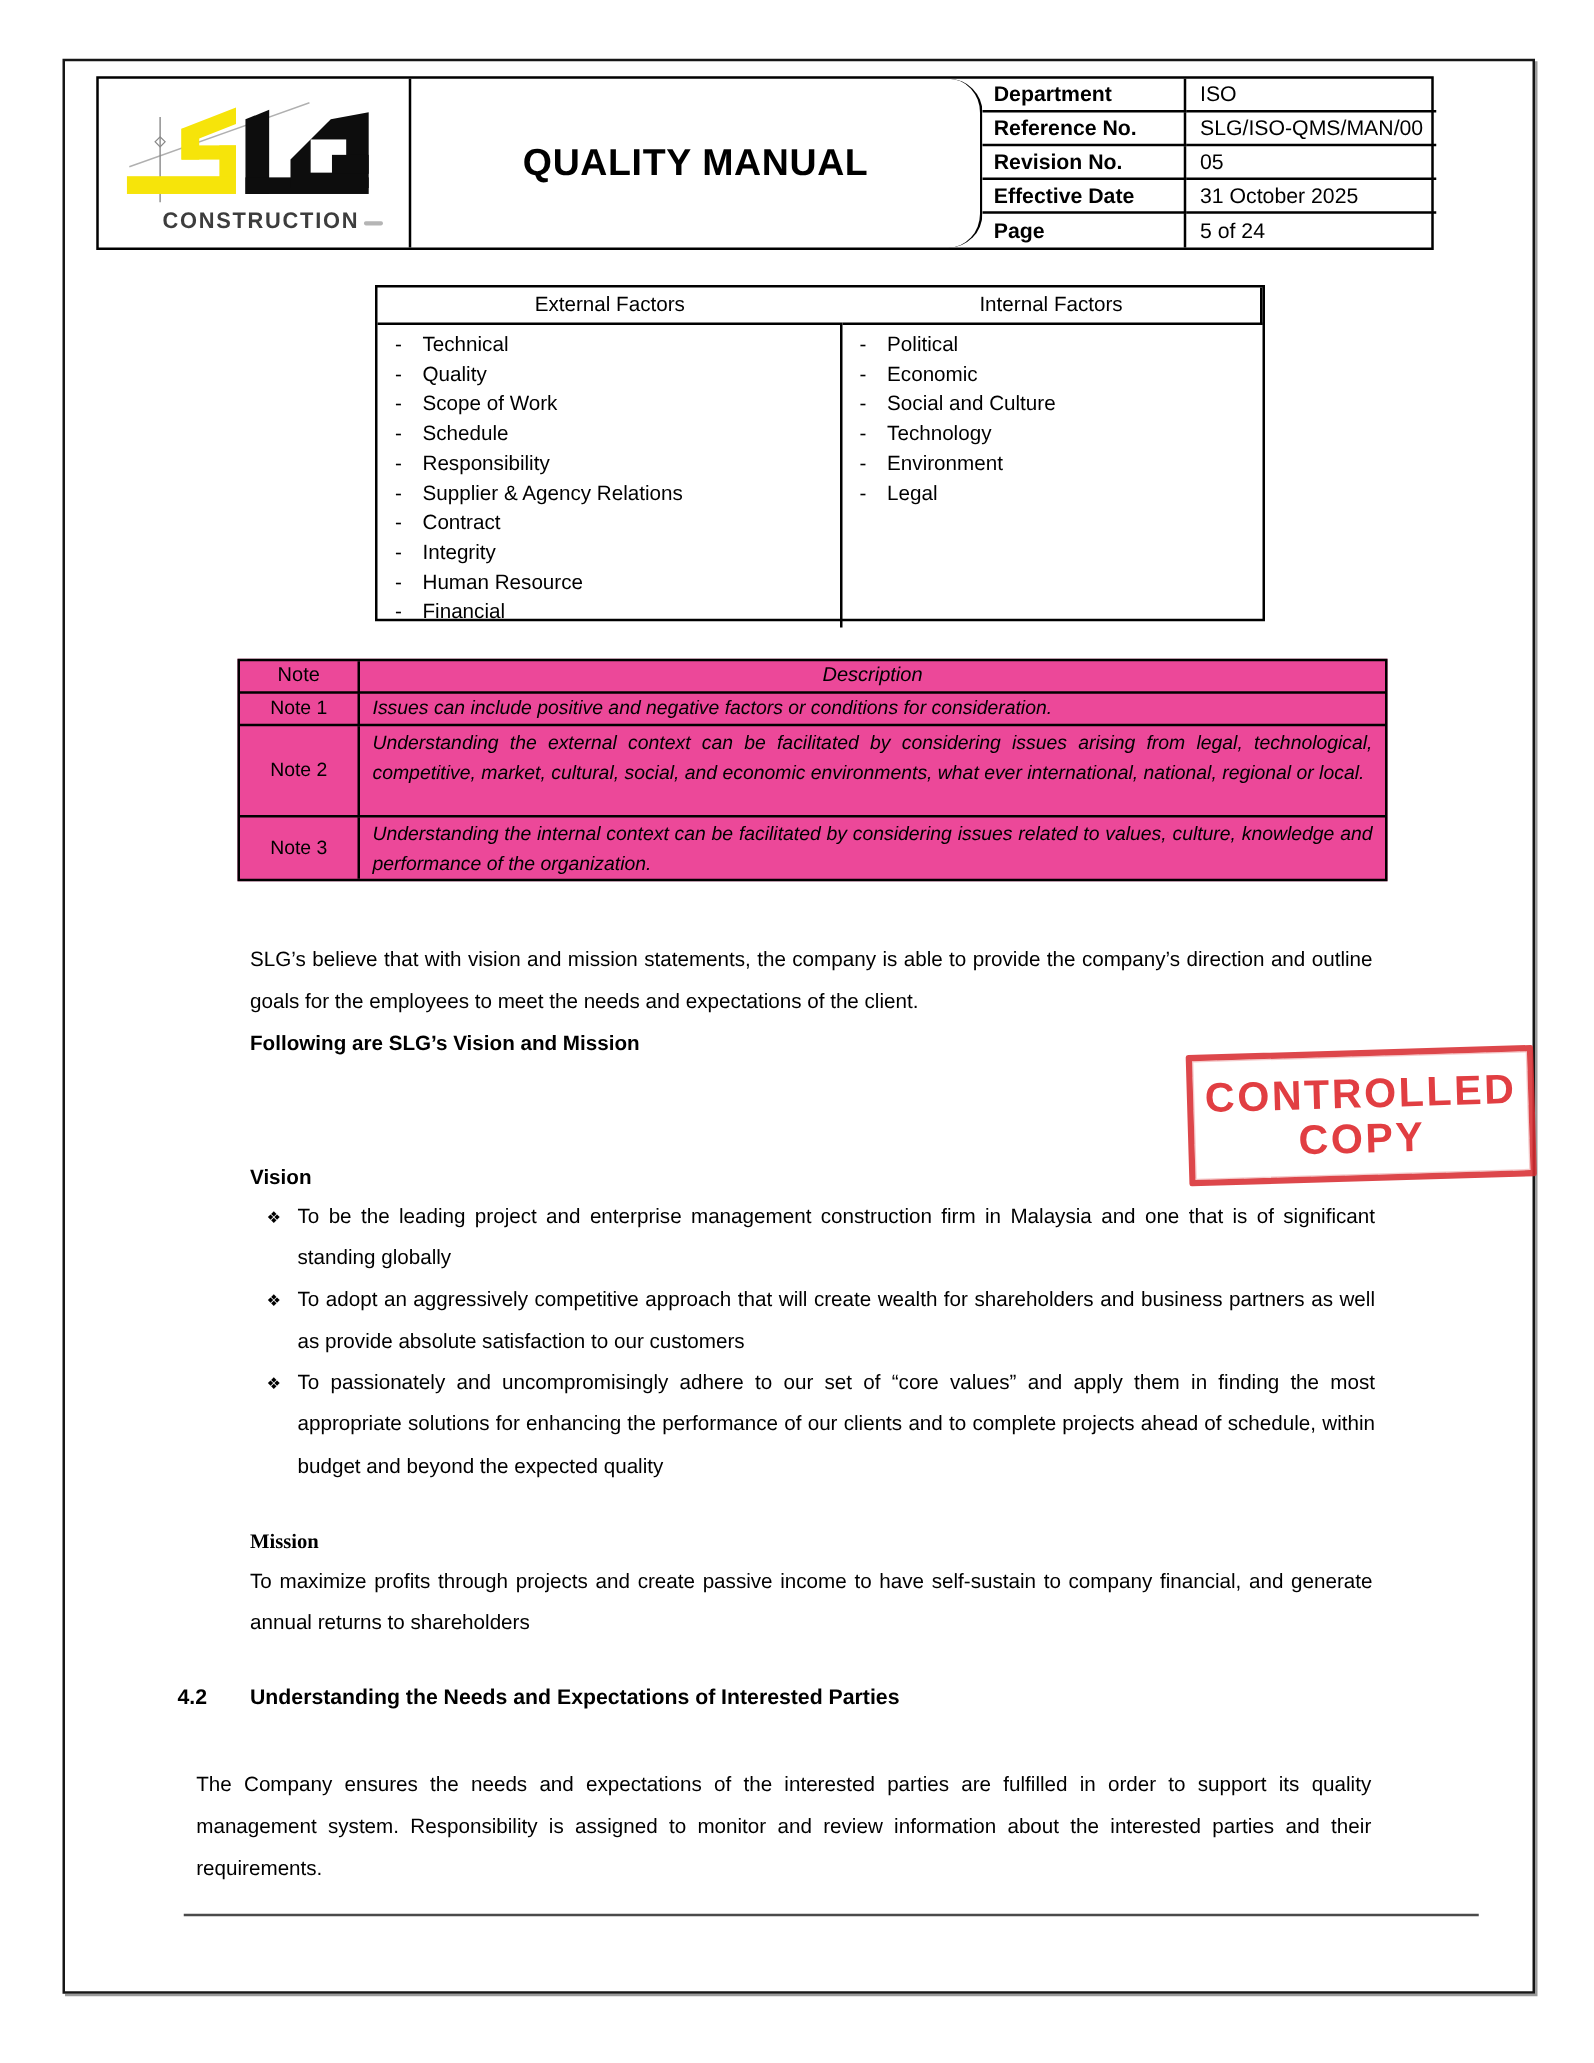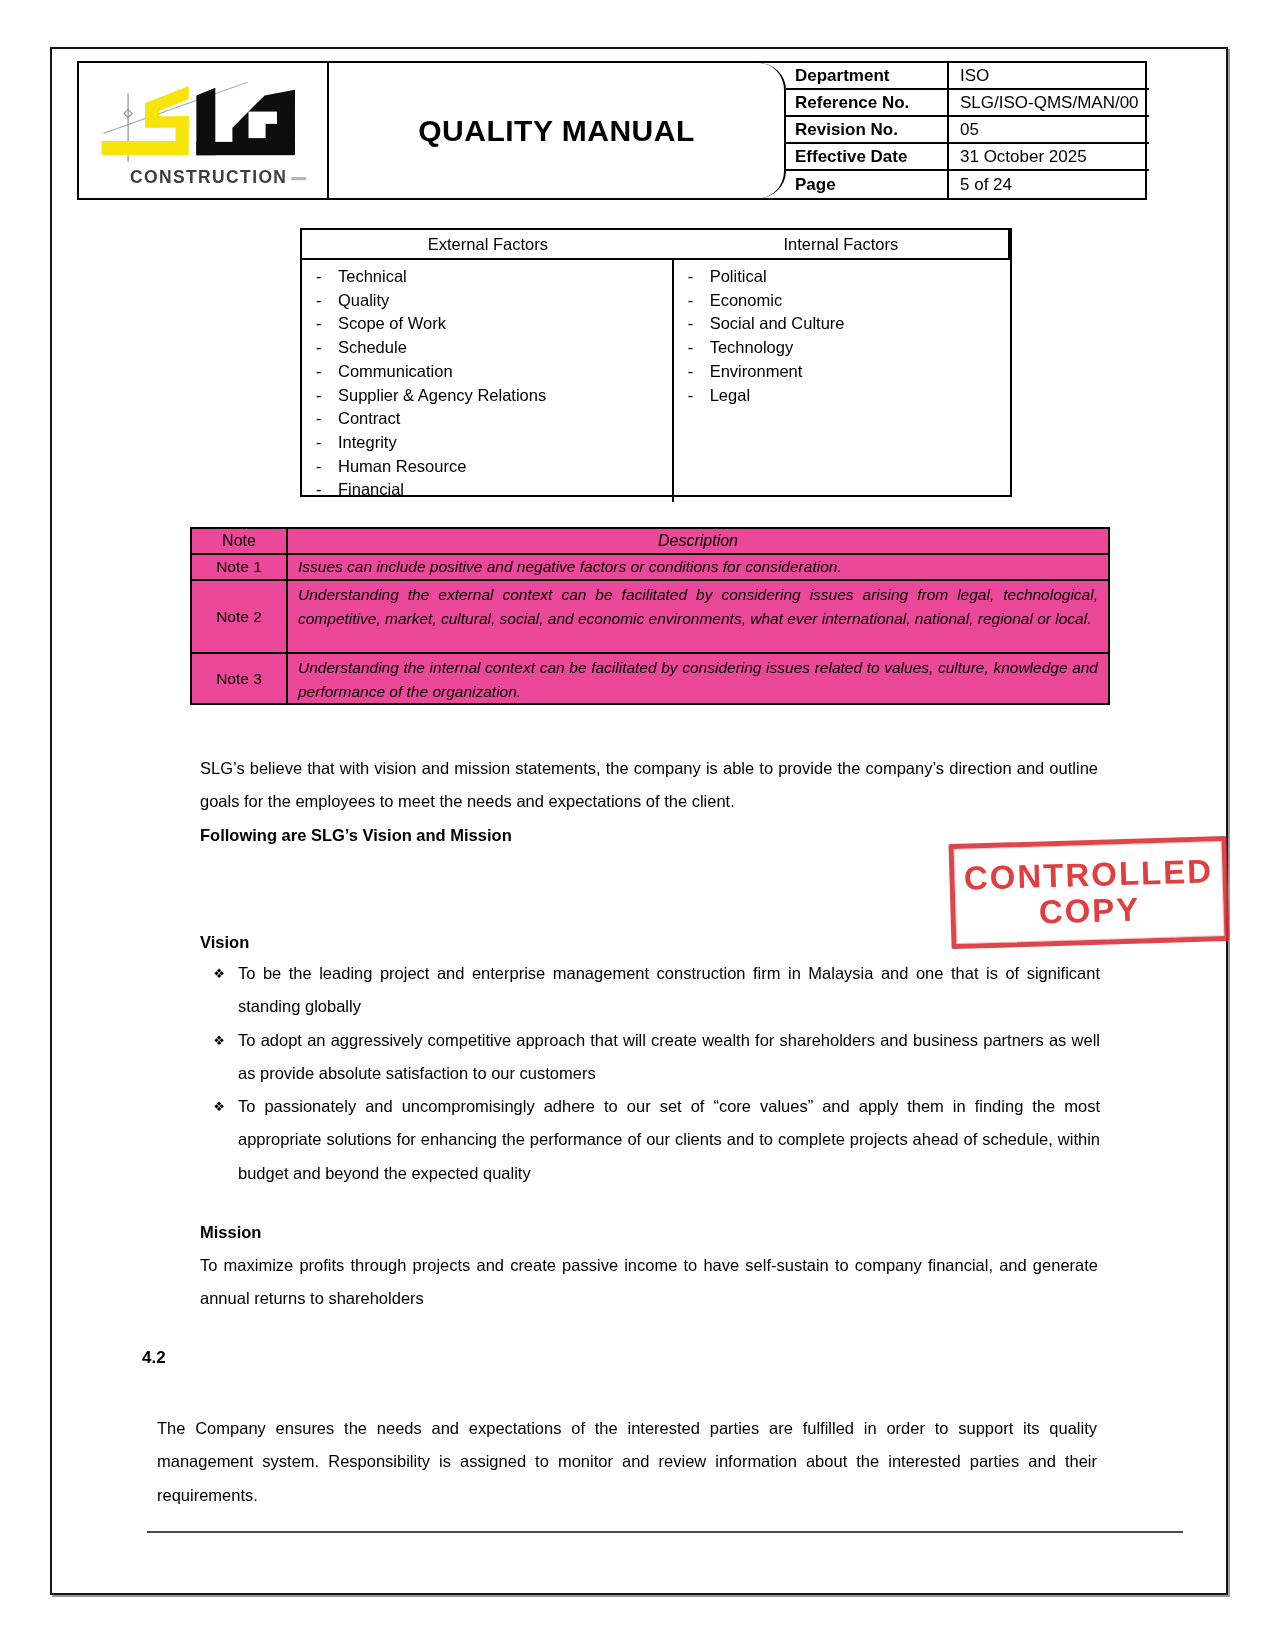--- a/index.html
+++ b/index.html
@@ -54,21 +54,21 @@
   .nt-desc.nt-head{display:flex;}
   
   .para{position:absolute;font-size:16.5px;line-height:33.3px;text-align:justify;}
   .b{font-weight:bold;}
   .intro-block{left:200px;top:752px;width:898px;}
   .vision-head{left:200px;top:926px;font-weight:bold;text-align:left;}
   .vision-list{left:200px;top:957px;width:900px;list-style:none;margin:0;padding:0;position:absolute;}
   .vision-list li{display:flex;font-size:16.5px;line-height:33.3px;}
   .vbullet{width:38px;flex:none;text-align:center;font-size:13px;}
   .vtext{flex:1;text-align:justify;}
-  .mission-head{left:200px;top:1216px;font-weight:bold;text-align:right;}
+  .mission-head{left:200px;top:1216px;font-weight:bold;text-align:right;font-family:Liberation Serif, serif;}
   .mission-para{left:200px;top:1249px;width:898px;}
   .section-head{left:142px;top:1341px;width:960px;display:flex;font-weight:bold;font-size:17px;text-align:left;}
   .sec-num{width:58px;flex:none;}
   .section-para{left:157px;top:1412px;width:940px;}
   .footer-line{position:absolute;left:147px;top:1531px;width:1036px;border-top:2px solid #4a4a4a;}
   
   .stamp{
     position:absolute;left:950px;top:840px;width:268px;height:95px;
     border:5px solid rgba(216,46,50,0.88);transform:rotate(-1.7deg);
     display:flex;flex-direction:column;align-items:center;justify-content:center;
@@ -142,21 +142,21 @@
       <li>
           <span class="dash">-</span>
           <span>Scope of Work</span>
         </li>
       <li>
           <span class="dash">-</span>
           <span>Schedule</span>
         </li>
       <li>
           <span class="dash">-</span>
-          <span>Communication</span>
+          <span>Responsibility</span>
         </li>
       <li>
           <span class="dash">-</span>
           <span>Supplier &amp; Agency Relations</span>
         </li>
       <li>
           <span class="dash">-</span>
           <span>Contract</span>
         </li>
       <li>
@@ -242,17 +242,18 @@
     <span class="vbullet">❖</span>
     <span class="vtext">To passionately and uncompromisingly adhere to our set of “core values” and apply them in finding the most appropriate solutions for enhancing the performance of our clients and to complete projects ahead of schedule, within budget and beyond the expected quality</span>
   </li>
 </ul>
 
 <div class="para mission-head">Mission</div>
 <div class="para mission-para">To maximize profits through projects and create passive income to have self-sustain to company financial, and generate annual returns to shareholders</div>
 
 <div class="para section-head">
   <span class="sec-num">4.2</span>
+  <span>Understanding the Needs and Expectations of Interested Parties</span>
 </div>
 
 <div class="para section-para">The Company ensures the needs and expectations of the interested parties are fulfilled in order to support its quality management system. Responsibility is assigned to monitor and review information about the interested parties and their requirements.</div>
 
 <div class="footer-line"></div>
 
 </body></html>

